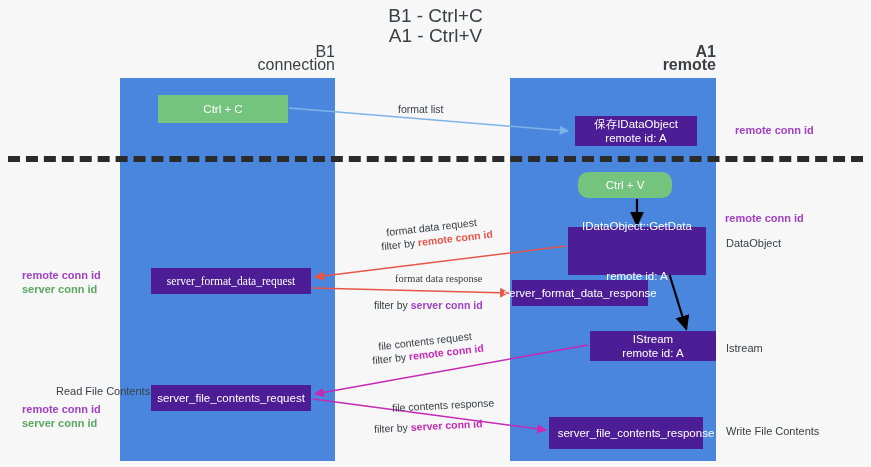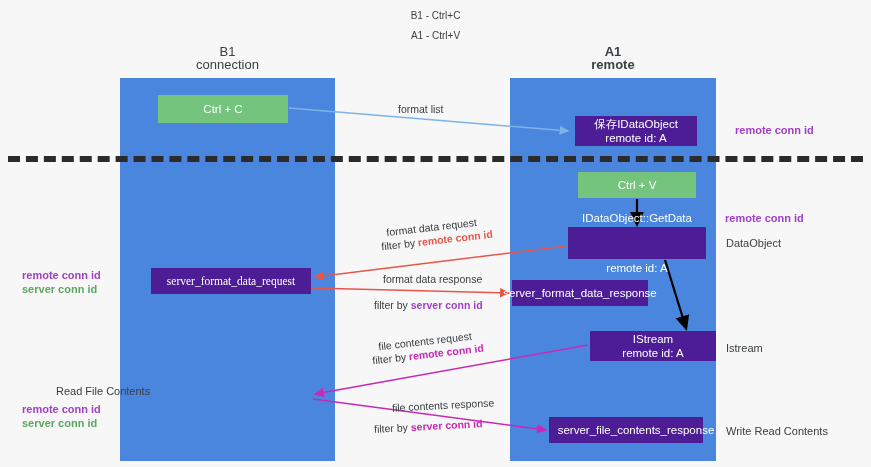--- a/index.html
+++ b/index.html
@@ -10,26 +10,26 @@
     color:#3c4043;
     position:relative;
     overflow:hidden;
   }
   #stage{position:absolute;left:0;top:0;width:871px;height:467px;}
   .abs{position:absolute;}
 
   
   #title{
     left:0;top:6px;width:871px;text-align:center;
-    font-size:10px;line-height:20px;color:#3c4043;
+    font-size:19px;line-height:20px;color:#3c4043;
   }
 
   
   .colhead{
-    font-size:13px;line-height:13px;text-align:center;color:#3c4043;
+    font-size:16px;line-height:13px;text-align:right;color:#3c4043;
   }
   #head-b1{left:120px;top:45px;width:215px;}
   #head-a1{left:510px;top:45px;width:206px;font-weight:bold;}
 
   
   .lane{background:#4a86dd;}
   #lane-b1{left:120px;top:78px;width:215px;height:383px;}
   #lane-a1{left:510px;top:78px;width:206px;height:383px;}
 
   
@@ -50,27 +50,27 @@
     align-items:center;
     justify-content:center;
     padding:2px 4px;
     white-space:nowrap;
   }
   .green{background:#74c47d;}
   .orange{background:#4c1d95;}
 
   #n-ctrlc   {left:158px;top:95px; width:130px;height:28px;}
   #n-save    {left:575px;top:116px;width:122px;height:30px;}
-  #n-ctrlv   {left:578px;top:172px;width:118px;height:26px;}
-  #n-getdata {left:568px;top:227px;width:138px;height:32px;gap:36px;}
+  #n-ctrlv   {left:578px;top:172px;width:94px;height:26px;border-radius:10px;}
+  #n-getdata {left:568px;top:227px;width:138px;height:48px;gap:36px;}
   #n-sfdreq  {left:151px;top:268px;width:160px;height:26px;font-family:Liberation Serif, serif;}
   #n-sfdres  {left:512px;top:280px;width:136px;height:26px;}
   #n-istream {left:590px;top:331px;width:126px;height:30px;}
   #n-sfcreq  {left:151px;top:385px;width:160px;height:26px;}
-  #n-sfcres  {left:549px;top:417px;width:154px;height:26px;padding-left:24px;}
+  #n-sfcres  {left:549px;top:417px;width:154px;height:32px;padding-left:24px;}
 
   
   .side{font-size:11px;line-height:14px;white-space:nowrap;}
   .purple{color:#a13fc4;font-weight:bold;}
   .green-t{color:#5aa75f;font-weight:bold;}
   .plain{color:#3c4043;font-weight:normal;text-align:right;}
 
   #s-rc1{left:735px;top:123px;}
   #s-rc2{left:725px;top:211px;}
   #s-dataobject{left:726px;top:236px;}
@@ -83,21 +83,21 @@
   
   .edgelab{
     font-size:10.5px;line-height:14px;color:#3c4043;white-space:nowrap;
   }
   .edgelab b{font-weight:bold;}
 
   #e-formatlist{left:398px;top:102px;}
 
   #e-fdreq{left:386px;top:220px;transform:rotate(-6.5deg);}
   #e-fdreq2{left:381px;top:233px;transform:rotate(-6.5deg);}
-  #e-fdres{left:383px;top:272px;}
+  #e-fdres{left:395px;top:272px;font-family:Liberation Serif, serif;}
   #e-fdres2{left:374px;top:298px;}
 
   #e-fcreq{left:378px;top:334px;transform:rotate(-6.5deg);}
   #e-fcreq2{left:372px;top:347px;transform:rotate(-6.5deg);}
   #e-fcres{left:392px;top:398px;transform:rotate(-3deg);}
   #e-fcres2{left:374px;top:419px;transform:rotate(-3deg);}
 
   .red-t{color:#e8564a;font-weight:bold;}
   .mag-t{color:#c62ab5;font-weight:bold;}
 
@@ -182,20 +182,23 @@
 
   <div class="abs node orange" id="n-sfdres">
     <span>server_format_data_response</span>
   </div>
 
   <div class="abs node orange" id="n-istream">
     <span>IStream</span>
     <span>remote id: A</span>
   </div>
 
+  <div class="abs node orange" id="n-sfcreq">
+    <span>server_file_contents_request</span>
+  </div>
 
   <div class="abs node orange" id="n-sfcres">
     <span>server_file_contents_response</span>
   </div>
 
   <div class="abs edgelab" id="e-formatlist">format list</div>
 
   <div class="abs edgelab" id="e-fdreq">format data request</div>
   <div class="abs edgelab" id="e-fdreq2"><span>filter by </span><b class="red-t">remote conn id</b></div>
 
@@ -205,21 +208,21 @@
   <div class="abs edgelab" id="e-fcreq">file contents request</div>
   <div class="abs edgelab" id="e-fcreq2"><span>filter by </span><b class="mag-t">remote conn id</b></div>
 
   <div class="abs edgelab" id="e-fcres">file contents response</div>
   <div class="abs edgelab" id="e-fcres2"><span>filter by </span><b class="mag-t">server conn id</b></div>
 
   <div class="abs side purple" id="s-rc1">remote conn id</div>
   <div class="abs side purple" id="s-rc2">remote conn id</div>
   <div class="abs side plain" id="s-dataobject">DataObject</div>
   <div class="abs side plain" id="s-istream">Istream</div>
-  <div class="abs side plain" id="s-write">Write Read Contents</div>
+  <div class="abs side plain" id="s-write">Write File Contents</div>
 
   <div class="abs side" id="s-left1">
     <div class="purple">remote conn id</div>
     <div class="green-t">server conn id</div>
   </div>
 
   <div class="abs side plain" id="s-readfile">Read File Contents</div>
 
   <div class="abs side" id="s-left2">
     <div class="purple">remote conn id</div>

